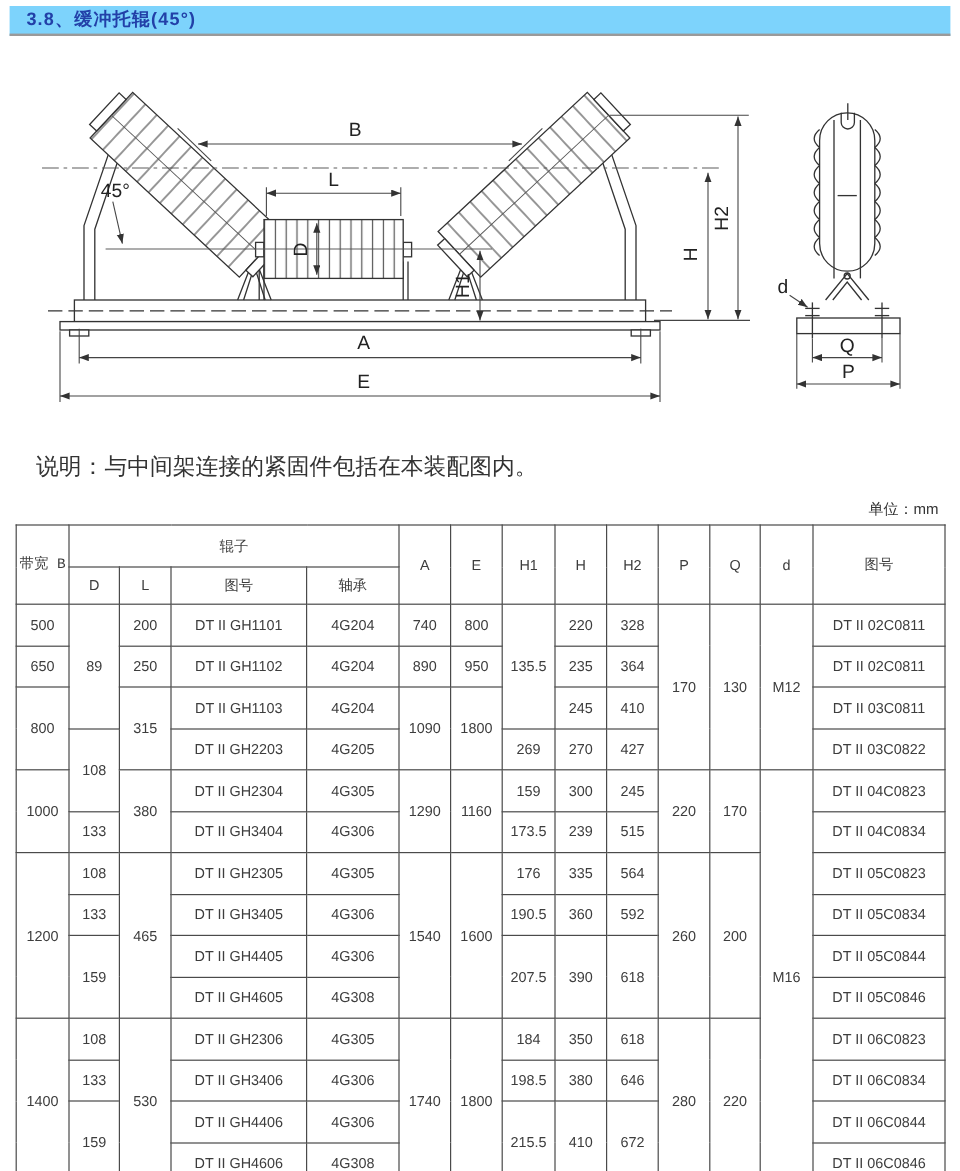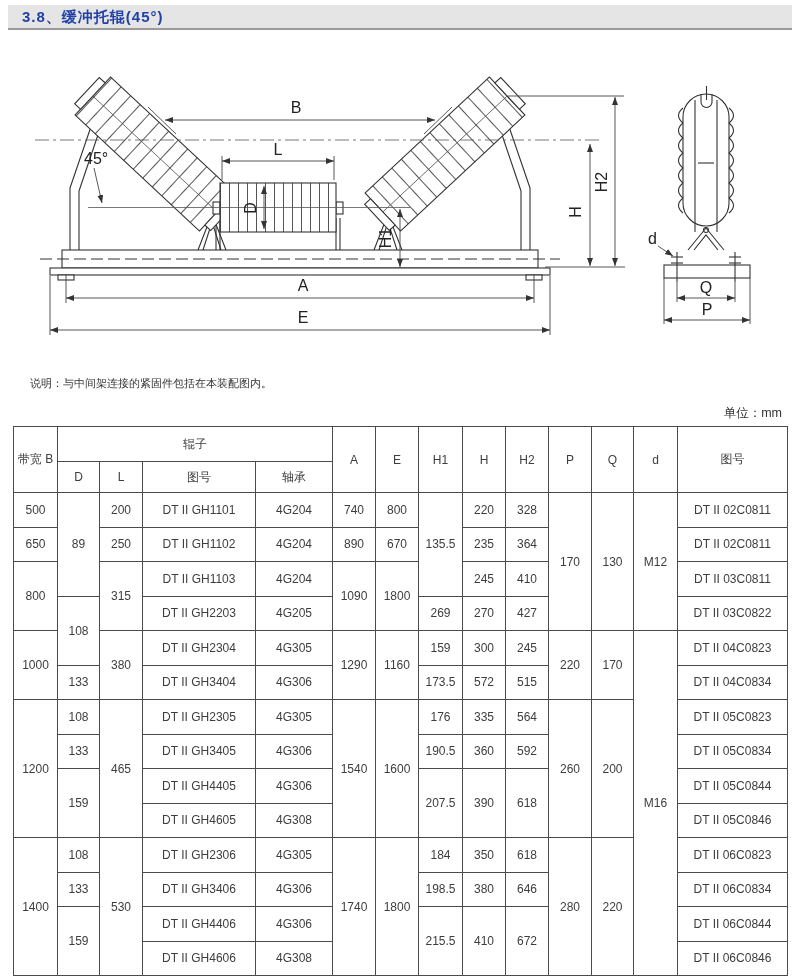--- a/index.html
+++ b/index.html
@@ -5,35 +5,35 @@
   html,body{margin:0;padding:0;background:#ffffff;}
   body{
     width:800px;height:976px;overflow:hidden;
     font-family:"Liberation Sans","DejaVu Sans",sans-serif;
     color:#333;
     position:relative;
   }
   .title-bar{
     margin:5px 8px 0 8px;
     height:23px;
-    background:#e5e5e5;
+    background:#7dd3fc;
     border-bottom:2px solid #9a9a9a;
     line-height:23px;
     padding-left:14px;
     font-size:15px;
     font-weight:bold;
     color:#2240a8;
     letter-spacing:1px;
   }
   svg.drawing{display:block;margin:30px 0 0 0;}
   .dwg{stroke:#333;fill:none;stroke-width:1.1;}
   .thin{stroke:#555;stroke-width:0.8;}
   .dim-line{stroke:#444;stroke-width:0.9;fill:none;}
   .dim-text{font-size:16px;fill:#222;stroke:none;}
-  .note{margin:16px 0 0 30px;font-size:11px;color:#333;}
+  .note{margin:16px 0 0 30px;font-size:19px;color:#333;}
   .unit{margin:14px 18px 0 0;text-align:right;font-size:12.5px;color:#333;}
   table.spec{
     margin:4px 0 0 13px;
     width:774px;
     border-collapse:collapse;
     table-layout:fixed;
     font-size:12px;
     color:#3d3d3d;
   }
   table.spec th, table.spec td{
@@ -41,21 +41,21 @@
     text-align:center;
     vertical-align:middle;
     padding:0 1px;
     font-weight:normal;
     overflow:hidden;
     white-space:nowrap;
   }
   table.spec thead tr:nth-child(1){height:35px;}
   table.spec thead tr:nth-child(2){height:31px;}
   table.spec tbody tr{height:34.5px;}
-  .th-band{white-space:pre-line;line-height:15px;}
+  .th-band{white-space:pre-line;line-height:15px;font-family:Liberation Mono, monospace;}
 </style>
 </head>
 <body>
 
 <div class="title-bar">
   <span>3.8、缓冲托辊(45°)</span>
 </div>
 
 <svg class="drawing" width="800" height="300" viewBox="0 0 800 300">
   <defs>
@@ -282,21 +282,21 @@
         <td rowspan="4">130</td>
         <td rowspan="4">M12</td>
         <td>DT II 02C0811</td>
       </tr>
       <tr>
         <td>650</td>
         <td>250</td>
         <td>DT II GH1102</td>
         <td>4G204</td>
         <td>890</td>
-        <td>670</td>
+        <td>950</td>
         <td>235</td>
         <td>364</td>
         <td>DT II 02C0811</td>
       </tr>
       <tr>
         <td rowspan="2">800</td>
         <td rowspan="2">315</td>
         <td>DT II GH1103</td>
         <td>4G204</td>
         <td rowspan="2">1090</td>
@@ -327,21 +327,21 @@
         <td rowspan="2">220</td>
         <td rowspan="2">170</td>
         <td rowspan="10">M16</td>
         <td>DT II 04C0823</td>
       </tr>
       <tr>
         <td>133</td>
         <td>DT II GH3404</td>
         <td>4G306</td>
         <td>173.5</td>
-        <td>572</td>
+        <td>239</td>
         <td>515</td>
         <td>DT II 04C0834</td>
       </tr>
       <tr>
         <td rowspan="4">1200</td>
         <td>108</td>
         <td rowspan="4">465</td>
         <td>DT II GH2305</td>
         <td>4G305</td>
         <td rowspan="4">1540</td>

